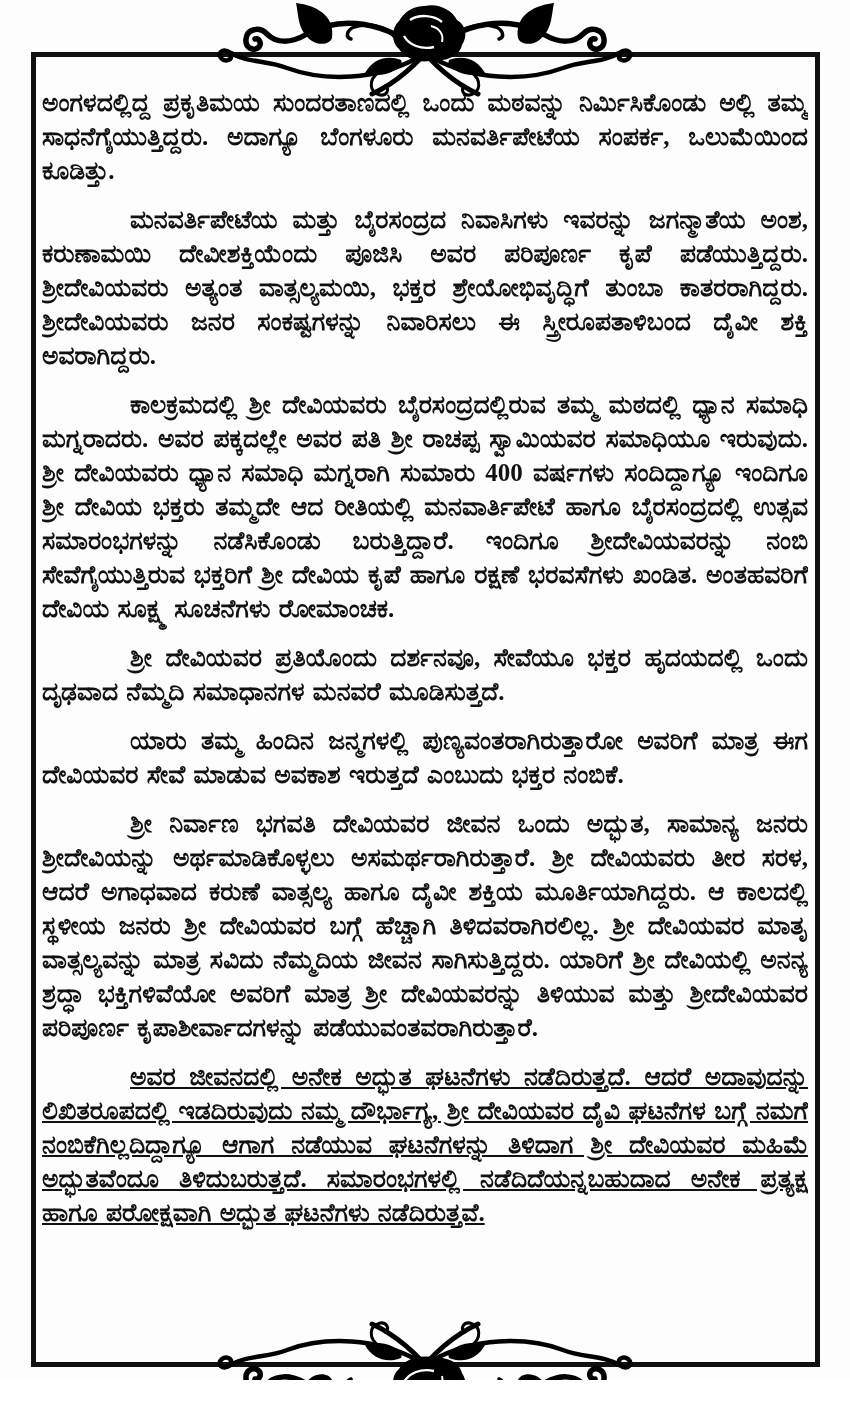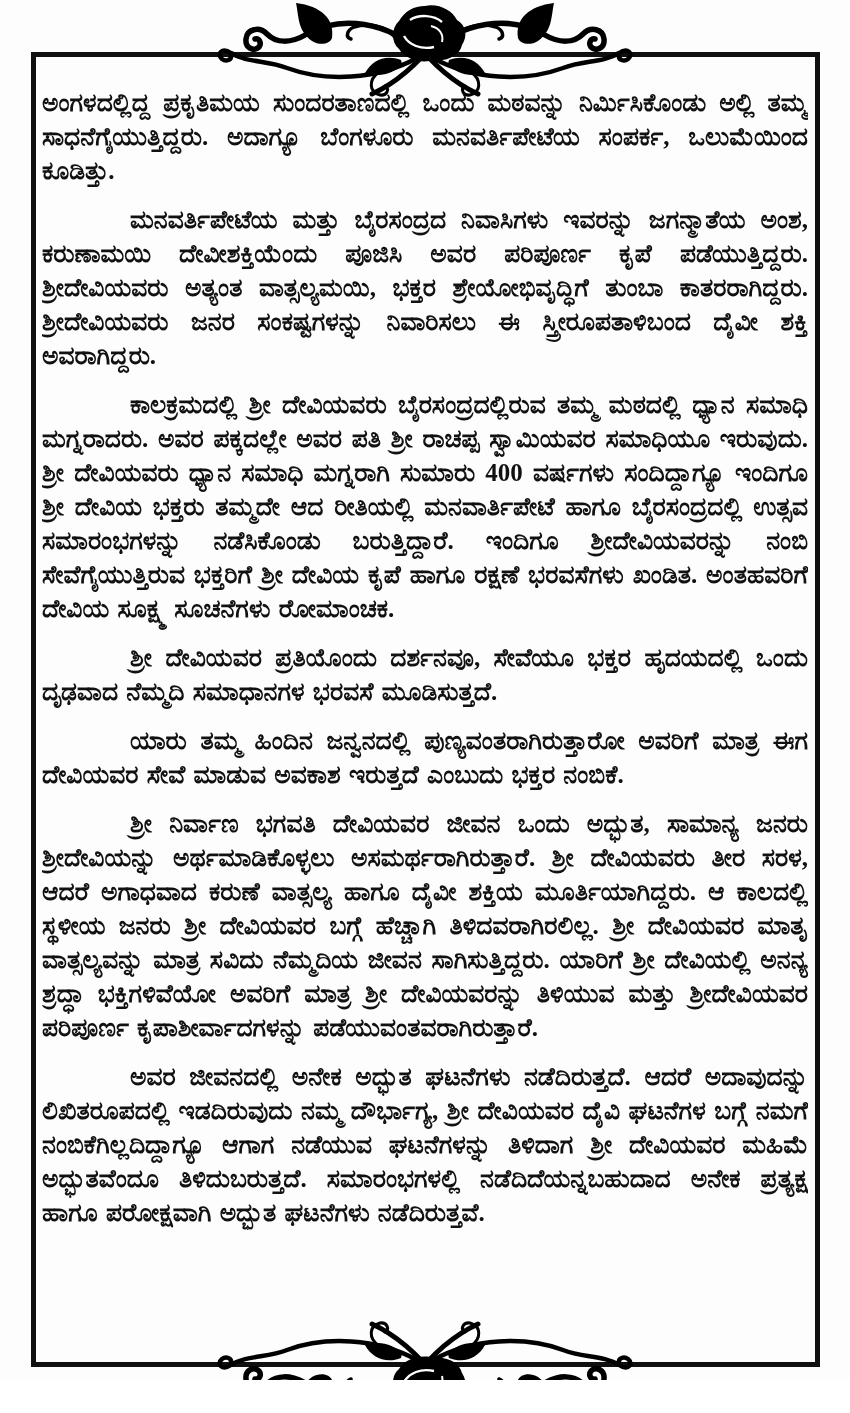--- a/index.html
+++ b/index.html
@@ -49,21 +49,21 @@
     margin: 0 0 15px 0;
     font-size: 25px;
     line-height: 34px;
     font-weight: bold;
     color: #111111;
     text-align: justify;
     text-indent: 88px;
     word-spacing: 2px;
   }
   .para.first { text-indent: 0; }
-  .para:last-child { margin-bottom: 0; }
+  .para:last-child { margin-bottom: 0; text-decoration: underline; }
 </style>
 </head>
 <body>
 
 <div class="page">
 
   <div class="frame"></div>
 
   <svg class="ornament top" viewBox="0 0 420 100" xmlns="http://www.w3.org/2000/svg">
     <g id="orn-art">
@@ -87,19 +87,19 @@
   </svg>
 
   <svg class="ornament bottom" viewBox="0 0 420 100" xmlns="http://www.w3.org/2000/svg">
     <use href="#orn-art"></use>
   </svg>
 
   <div class="content">
     <p class="para first">ಅಂಗಳದಲ್ಲಿದ್ದ ಪ್ರಕೃತಿಮಯ ಸುಂದರತಾಣದಲ್ಲಿ ಒಂದು ಮಠವನ್ನು ನಿರ್ಮಿಸಿಕೊಂಡು ಅಲ್ಲಿ ತಮ್ಮ ಸಾಧನೆಗೈಯುತ್ತಿದ್ದರು. ಅದಾಗ್ಯೂ ಬೆಂಗಳೂರು ಮನವರ್ತಿಪೇಟೆಯ ಸಂಪರ್ಕ, ಒಲುಮೆಯಿಂದ ಕೂಡಿತ್ತು.</p>
     <p class="para">ಮನವರ್ತಿಪೇಟೆಯ ಮತ್ತು ಬೈರಸಂದ್ರದ ನಿವಾಸಿಗಳು ಇವರನ್ನು ಜಗನ್ಮಾತೆಯ ಅಂಶ, ಕರುಣಾಮಯಿ ದೇವೀಶಕ್ತಿಯೆಂದು ಪೂಜಿಸಿ ಅವರ ಪರಿಪೂರ್ಣ ಕೃಪೆ ಪಡೆಯುತ್ತಿದ್ದರು. ಶ್ರೀದೇವಿಯವರು ಅತ್ಯಂತ ವಾತ್ಸಲ್ಯಮಯಿ, ಭಕ್ತರ ಶ್ರೇಯೋಭಿವೃದ್ಧಿಗೆ ತುಂಬಾ ಕಾತರರಾಗಿದ್ದರು. ಶ್ರೀದೇವಿಯವರು ಜನರ ಸಂಕಷ್ಟಗಳನ್ನು ನಿವಾರಿಸಲು ಈ ಸ್ತ್ರೀರೂಪತಾಳಿಬಂದ ದೈವೀ ಶಕ್ತಿ ಅವರಾಗಿದ್ದರು.</p>
     <p class="para">ಕಾಲಕ್ರಮದಲ್ಲಿ ಶ್ರೀ ದೇವಿಯವರು ಬೈರಸಂದ್ರದಲ್ಲಿರುವ ತಮ್ಮ ಮಠದಲ್ಲಿ ಧ್ಯಾನ ಸಮಾಧಿ ಮಗ್ನರಾದರು. ಅವರ ಪಕ್ಕದಲ್ಲೇ ಅವರ ಪತಿ ಶ್ರೀ ರಾಚಪ್ಪ ಸ್ವಾಮಿಯವರ ಸಮಾಧಿಯೂ ಇರುವುದು. ಶ್ರೀ ದೇವಿಯವರು ಧ್ಯಾನ ಸಮಾಧಿ ಮಗ್ನರಾಗಿ ಸುಮಾರು 400 ವರ್ಷಗಳು ಸಂದಿದ್ದಾಗ್ಯೂ ಇಂದಿಗೂ ಶ್ರೀ ದೇವಿಯ ಭಕ್ತರು ತಮ್ಮದೇ ಆದ ರೀತಿಯಲ್ಲಿ ಮನವಾರ್ತಿಪೇಟೆ ಹಾಗೂ ಬೈರಸಂದ್ರದಲ್ಲಿ ಉತ್ಸವ ಸಮಾರಂಭಗಳನ್ನು ನಡೆಸಿಕೊಂಡು ಬರುತ್ತಿದ್ದಾರೆ. ಇಂದಿಗೂ ಶ್ರೀದೇವಿಯವರನ್ನು ನಂಬಿ ಸೇವೆಗೈಯುತ್ತಿರುವ ಭಕ್ತರಿಗೆ ಶ್ರೀ ದೇವಿಯ ಕೃಪೆ ಹಾಗೂ ರಕ್ಷಣೆ ಭರವಸೆಗಳು ಖಂಡಿತ. ಅಂತಹವರಿಗೆ ದೇವಿಯ ಸೂಕ್ಷ್ಮ ಸೂಚನೆಗಳು ರೋಮಾಂಚಕ.</p>
-    <p class="para">ಶ್ರೀ ದೇವಿಯವರ ಪ್ರತಿಯೊಂದು ದರ್ಶನವೂ, ಸೇವೆಯೂ ಭಕ್ತರ ಹೃದಯದಲ್ಲಿ ಒಂದು ದೃಢವಾದ ನೆಮ್ಮದಿ ಸಮಾಧಾನಗಳ ಭರವಸೆ ಮೂಡಿಸುತ್ತದೆ.</p>
-    <p class="para">ಯಾರು ತಮ್ಮ ಹಿಂದಿನ ಜನ್ವನದಲ್ಲಿ ಪುಣ್ಯವಂತರಾಗಿರುತ್ತಾರೋ ಅವರಿಗೆ ಮಾತ್ರ ಈಗ ದೇವಿಯವರ ಸೇವೆ ಮಾಡುವ ಅವಕಾಶ ಇರುತ್ತದೆ ಎಂಬುದು ಭಕ್ತರ ನಂಬಿಕೆ.</p>
+    <p class="para">ಶ್ರೀ ದೇವಿಯವರ ಪ್ರತಿಯೊಂದು ದರ್ಶನವೂ, ಸೇವೆಯೂ ಭಕ್ತರ ಹೃದಯದಲ್ಲಿ ಒಂದು ದೃಢವಾದ ನೆಮ್ಮದಿ ಸಮಾಧಾನಗಳ ಮನವರೆ ಮೂಡಿಸುತ್ತದೆ.</p>
+    <p class="para">ಯಾರು ತಮ್ಮ ಹಿಂದಿನ ಜನ್ಮಗಳಲ್ಲಿ ಪುಣ್ಯವಂತರಾಗಿರುತ್ತಾರೋ ಅವರಿಗೆ ಮಾತ್ರ ಈಗ ದೇವಿಯವರ ಸೇವೆ ಮಾಡುವ ಅವಕಾಶ ಇರುತ್ತದೆ ಎಂಬುದು ಭಕ್ತರ ನಂಬಿಕೆ.</p>
     <p class="para">ಶ್ರೀ ನಿರ್ವಾಣ ಭಗವತಿ ದೇವಿಯವರ ಜೀವನ ಒಂದು ಅದ್ಭುತ, ಸಾಮಾನ್ಯ ಜನರು ಶ್ರೀದೇವಿಯನ್ನು ಅರ್ಥಮಾಡಿಕೊಳ್ಳಲು ಅಸಮರ್ಥರಾಗಿರುತ್ತಾರೆ. ಶ್ರೀ ದೇವಿಯವರು ತೀರ ಸರಳ, ಆದರೆ ಅಗಾಧವಾದ ಕರುಣೆ ವಾತ್ಸಲ್ಯ ಹಾಗೂ ದೈವೀ ಶಕ್ತಿಯ ಮೂರ್ತಿಯಾಗಿದ್ದರು. ಆ ಕಾಲದಲ್ಲಿ ಸ್ಥಳೀಯ ಜನರು ಶ್ರೀ ದೇವಿಯವರ ಬಗ್ಗೆ ಹೆಚ್ಚಾಗಿ ತಿಳಿದವರಾಗಿರಲಿಲ್ಲ. ಶ್ರೀ ದೇವಿಯವರ ಮಾತೃ ವಾತ್ಸಲ್ಯವನ್ನು ಮಾತ್ರ ಸವಿದು ನೆಮ್ಮದಿಯ ಜೀವನ ಸಾಗಿಸುತ್ತಿದ್ದರು. ಯಾರಿಗೆ ಶ್ರೀ ದೇವಿಯಲ್ಲಿ ಅನನ್ಯ ಶ್ರದ್ಧಾ ಭಕ್ತಿಗಳಿವೆಯೋ ಅವರಿಗೆ ಮಾತ್ರ ಶ್ರೀ ದೇವಿಯವರನ್ನು ತಿಳಿಯುವ ಮತ್ತು ಶ್ರೀದೇವಿಯವರ ಪರಿಪೂರ್ಣ ಕೃಪಾಶೀರ್ವಾದಗಳನ್ನು ಪಡೆಯುವಂತವರಾಗಿರುತ್ತಾರೆ.</p>
     <p class="para">ಅವರ ಜೀವನದಲ್ಲಿ ಅನೇಕ ಅದ್ಭುತ ಘಟನೆಗಳು ನಡೆದಿರುತ್ತದೆ. ಆದರೆ ಅದಾವುದನ್ನು ಲಿಖಿತರೂಪದಲ್ಲಿ ಇಡದಿರುವುದು ನಮ್ಮ ದೌರ್ಭಾಗ್ಯ, ಶ್ರೀ ದೇವಿಯವರ ದೈವಿ ಘಟನೆಗಳ ಬಗ್ಗೆ ನಮಗೆ ನಂಬಿಕೆಗಿಲ್ಲದಿದ್ದಾಗ್ಯೂ ಆಗಾಗ ನಡೆಯುವ ಘಟನೆಗಳನ್ನು ತಿಳಿದಾಗ ಶ್ರೀ ದೇವಿಯವರ ಮಹಿಮೆ ಅದ್ಭುತವೆಂದೂ ತಿಳಿದುಬರುತ್ತದೆ. ಸಮಾರಂಭಗಳಲ್ಲಿ ನಡೆದಿದೆಯನ್ನಬಹುದಾದ ಅನೇಕ ಪ್ರತ್ಯಕ್ಷ ಹಾಗೂ ಪರೋಕ್ಷವಾಗಿ ಅದ್ಭುತ ಘಟನೆಗಳು ನಡೆದಿರುತ್ತವೆ.</p>
   </div>
 
 </div>
 
 </body></html>

